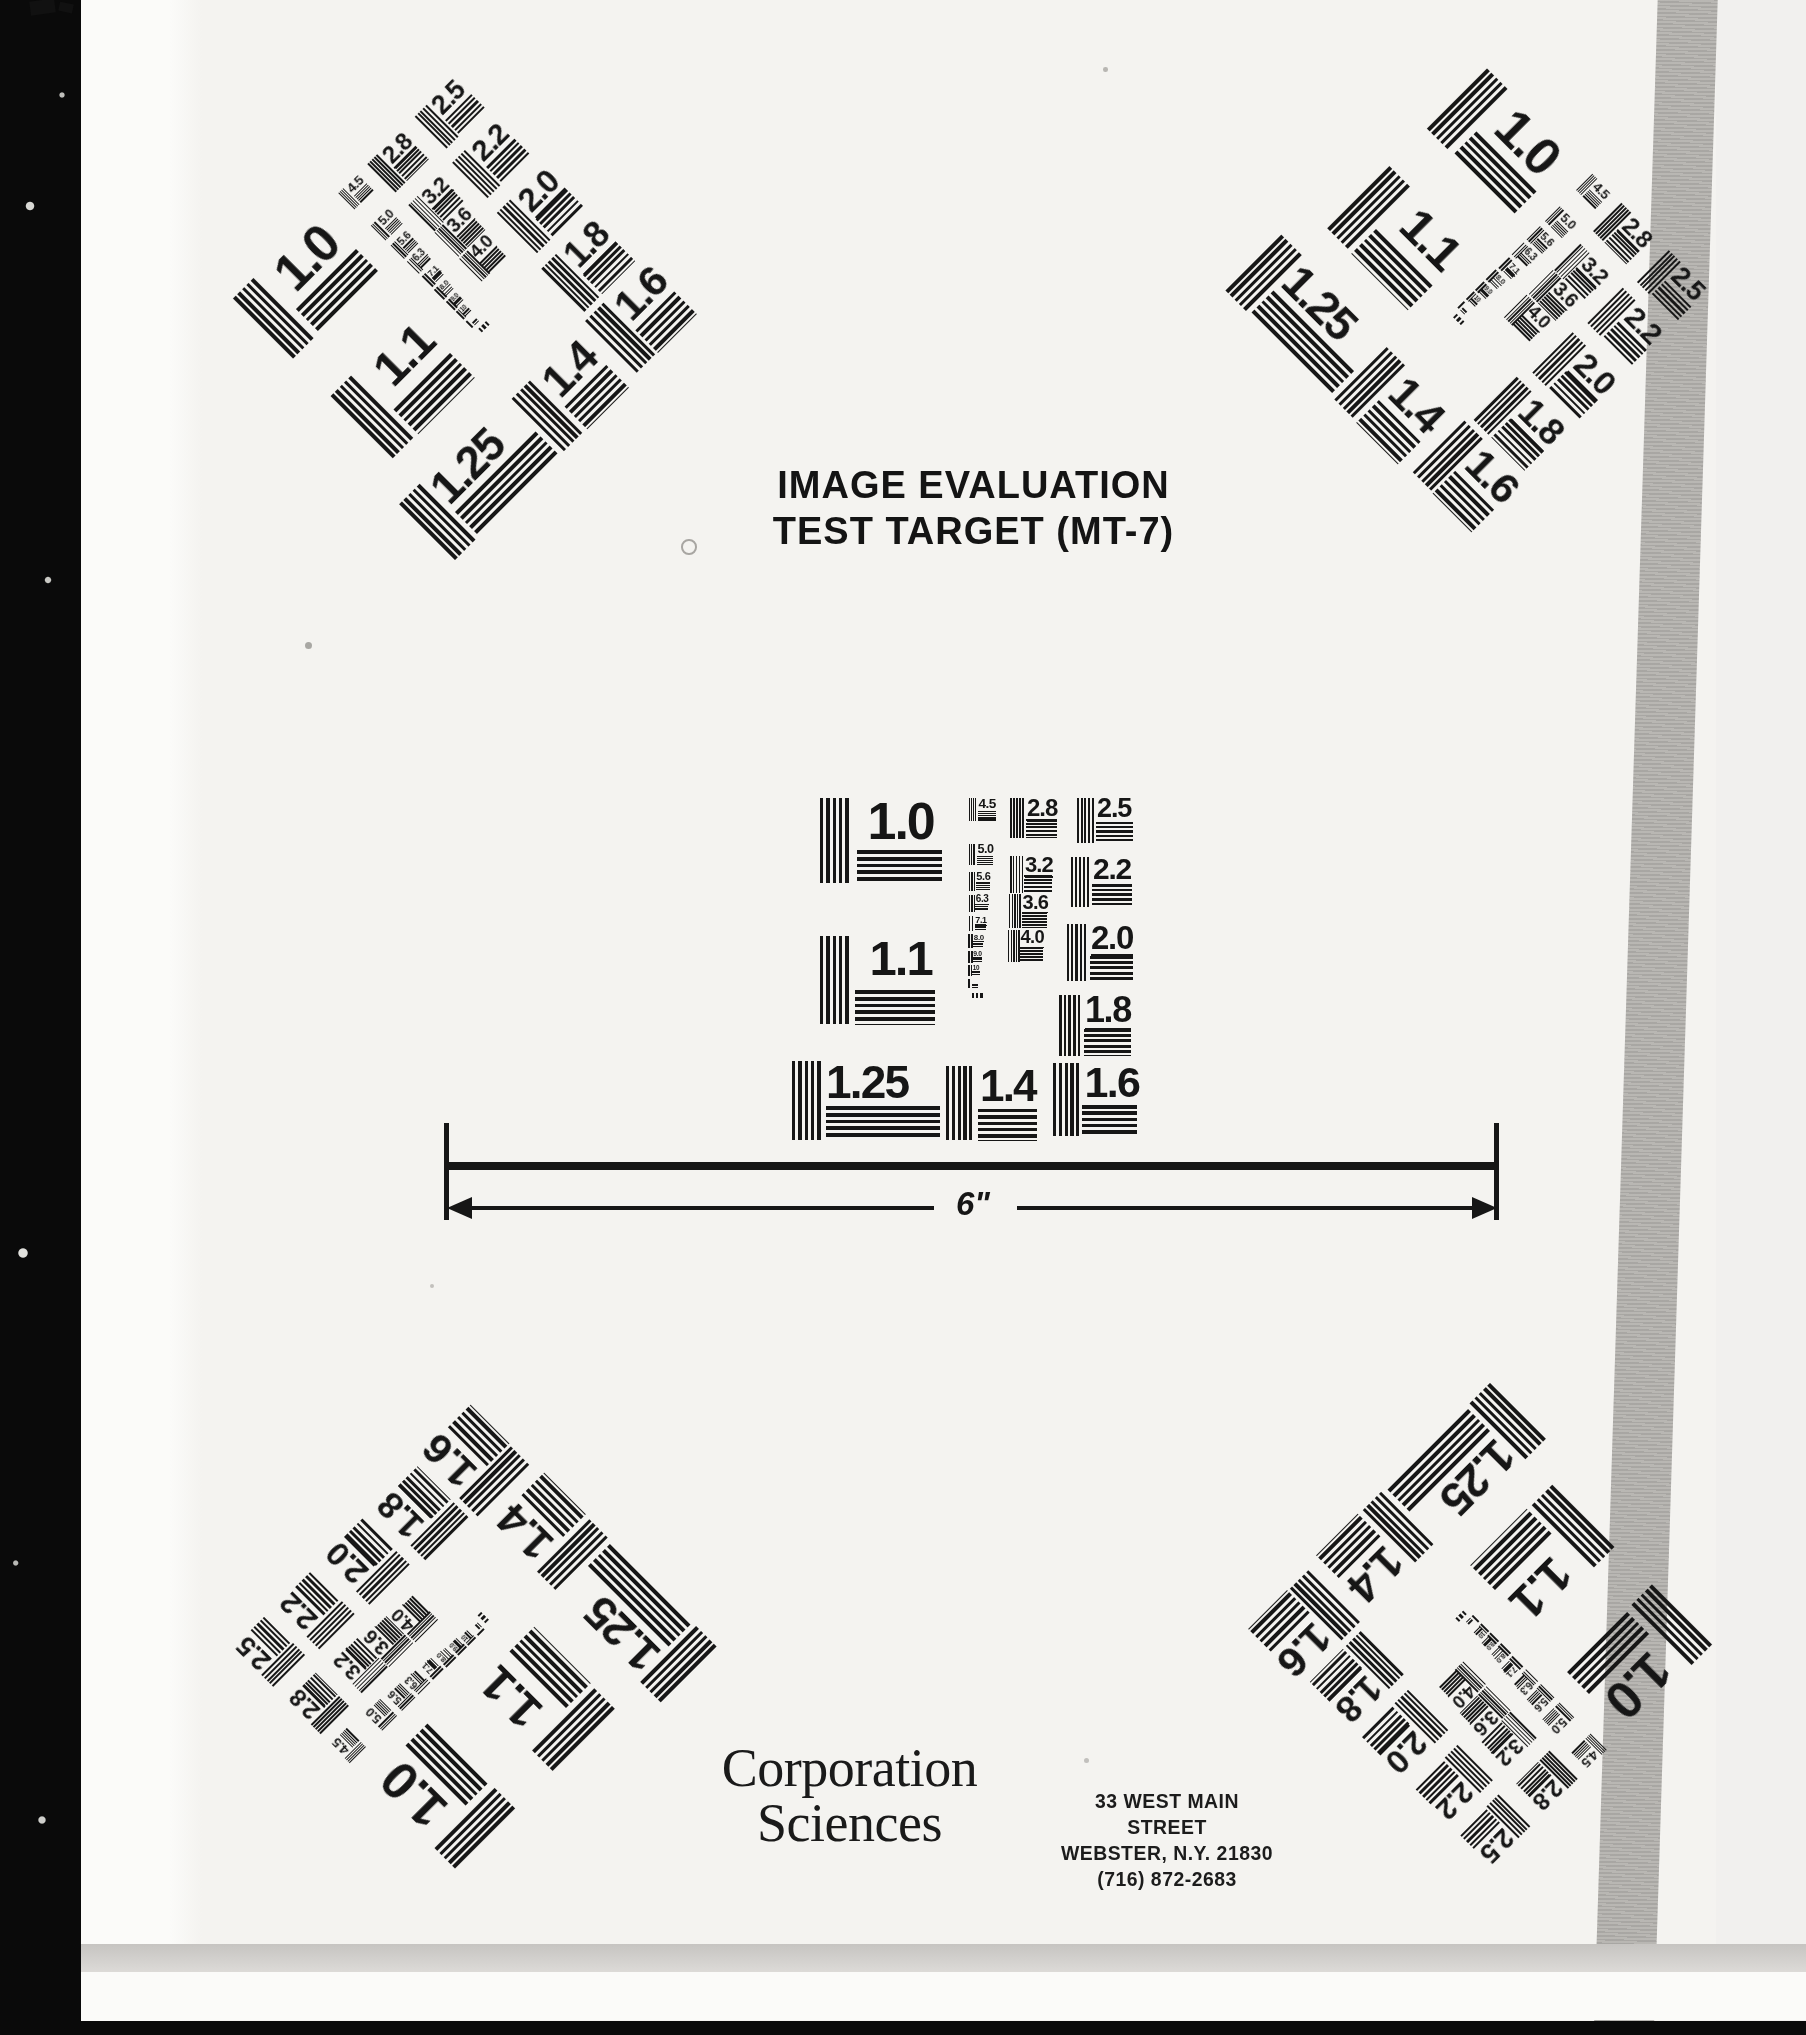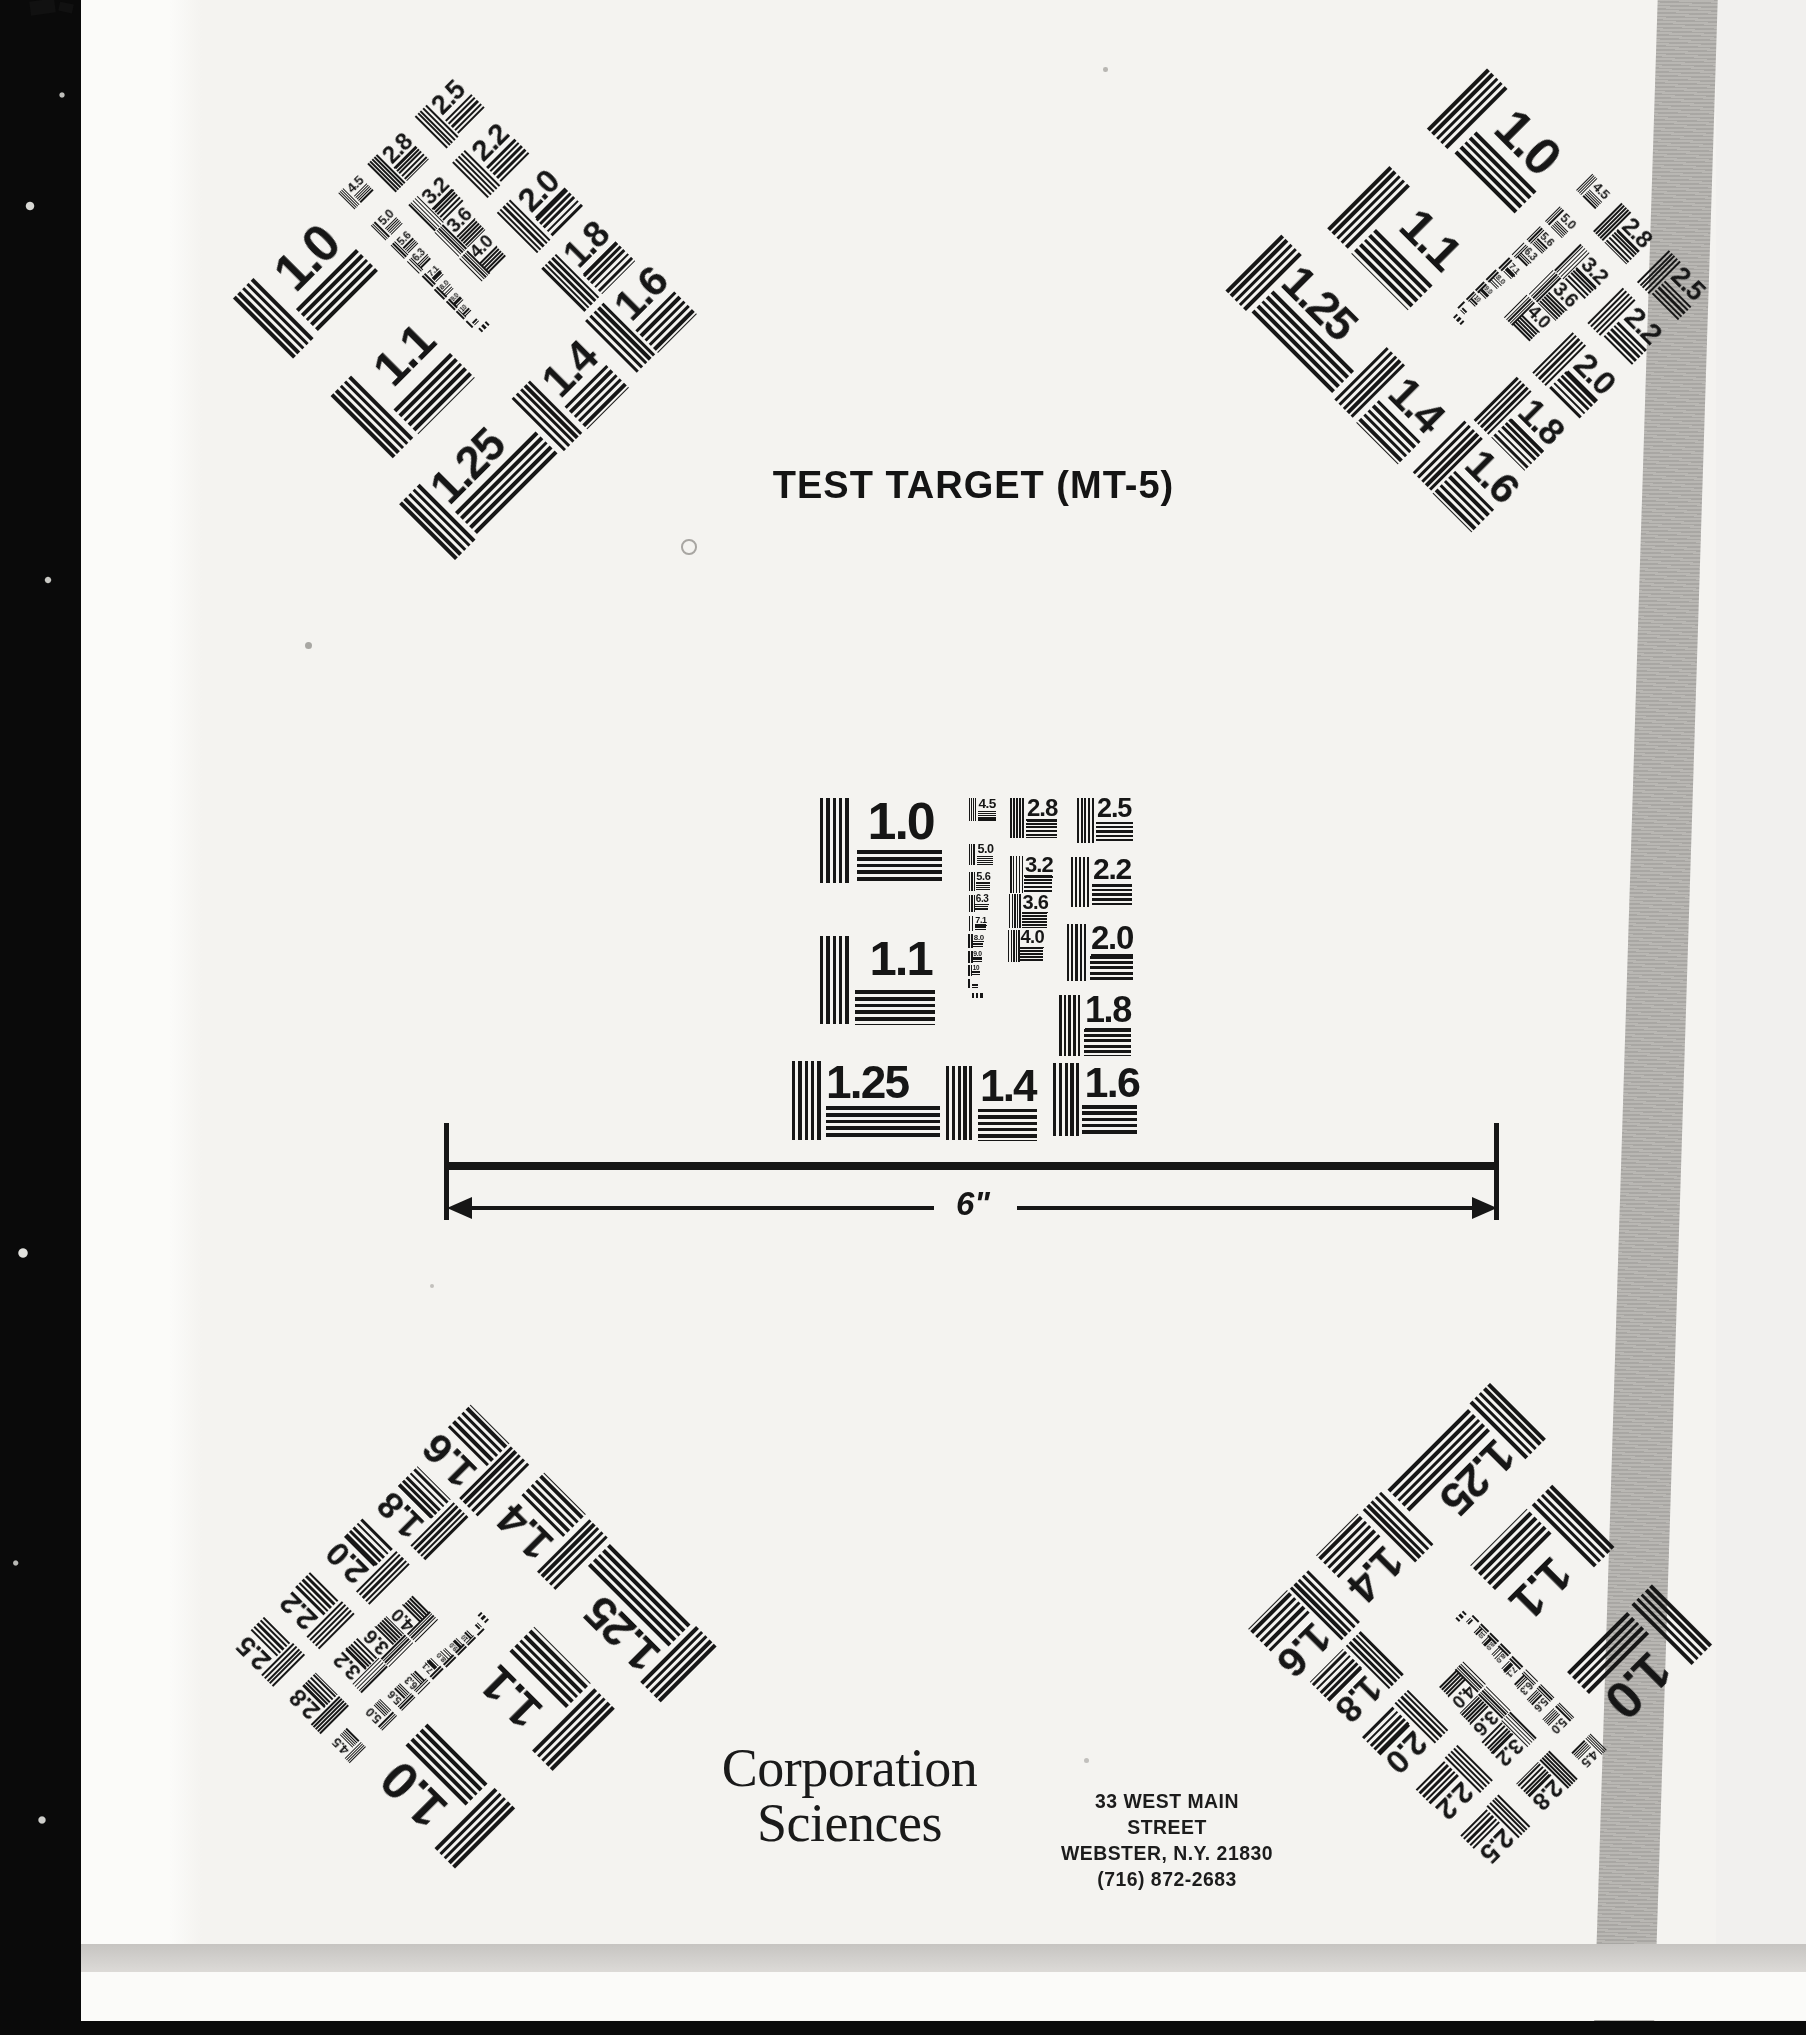--- a/index.html
+++ b/index.html
@@ -103,21 +103,22 @@
   <div class="film-bar-bottom"></div>
   <div class="corner-notch" style="left:30px;top:0;width:25px;height:13.6px;transform:rotate(-8deg);"></div>
   <div class="corner-notch" style="left:59px;top:3.1px;width:13.6px;height:9.4px;transform:rotate(12deg);"></div>
   <div class="speck ring" style="left:681px;top:539px;width:11.5px;height:11.5px;"></div>
   <div class="speck dot" style="left:305px;top:642px;width:7.3px;height:7.3px;opacity:.75;"></div>
   <div class="speck dot" style="left:1103px;top:67px;width:4.7px;height:4.7px;opacity:.6;"></div>
   <div class="speck dot" style="left:1084px;top:1758px;width:5.2px;height:5.2px;opacity:.5;"></div>
   <div class="speck dot" style="left:430px;top:1284px;width:4.2px;height:4.2px;opacity:.5;"></div>
 
   <div class="title-block soft">
-    <div>TEST TARGET (MT-5)</div>
+    <div>IMAGE EVALUATION</div>
+    <div>TEST TARGET (MT-7)</div>
   </div>
 
   <div class="target soft" style="left: 301px; top: 126px; transform: rotate(-45deg);">
       <div class="tgt-el" style="left: 2.6px; top: 13px;">
         <div class="bars-v" style="left: 0px; top: 0px; width: 30px; height: 85px; background: repeating-linear-gradient(90deg, var(--ink) 0 3.5px, transparent 3.5px 6.3px);"></div>
         <div class="tgt-label" style="left: 48px; top: -3.1px; font-size: 52px; letter-spacing: -2.1px;">1.0</div>
         <div class="bars-h" style="left: 37px; top: 52px; width: 85px; height: 33px; background: repeating-linear-gradient(180deg, var(--ink) 0 3.8px, transparent 3.8px 6.8px);"></div>
       </div>
       <div class="tgt-el" style="left: 2.6px; top: 151px;">
         <div class="bars-v" style="left: 0px; top: 0px; width: 30px; height: 88px; background: repeating-linear-gradient(90deg, var(--ink) 0 3.5px, transparent 3.5px 6.3px);"></div>

